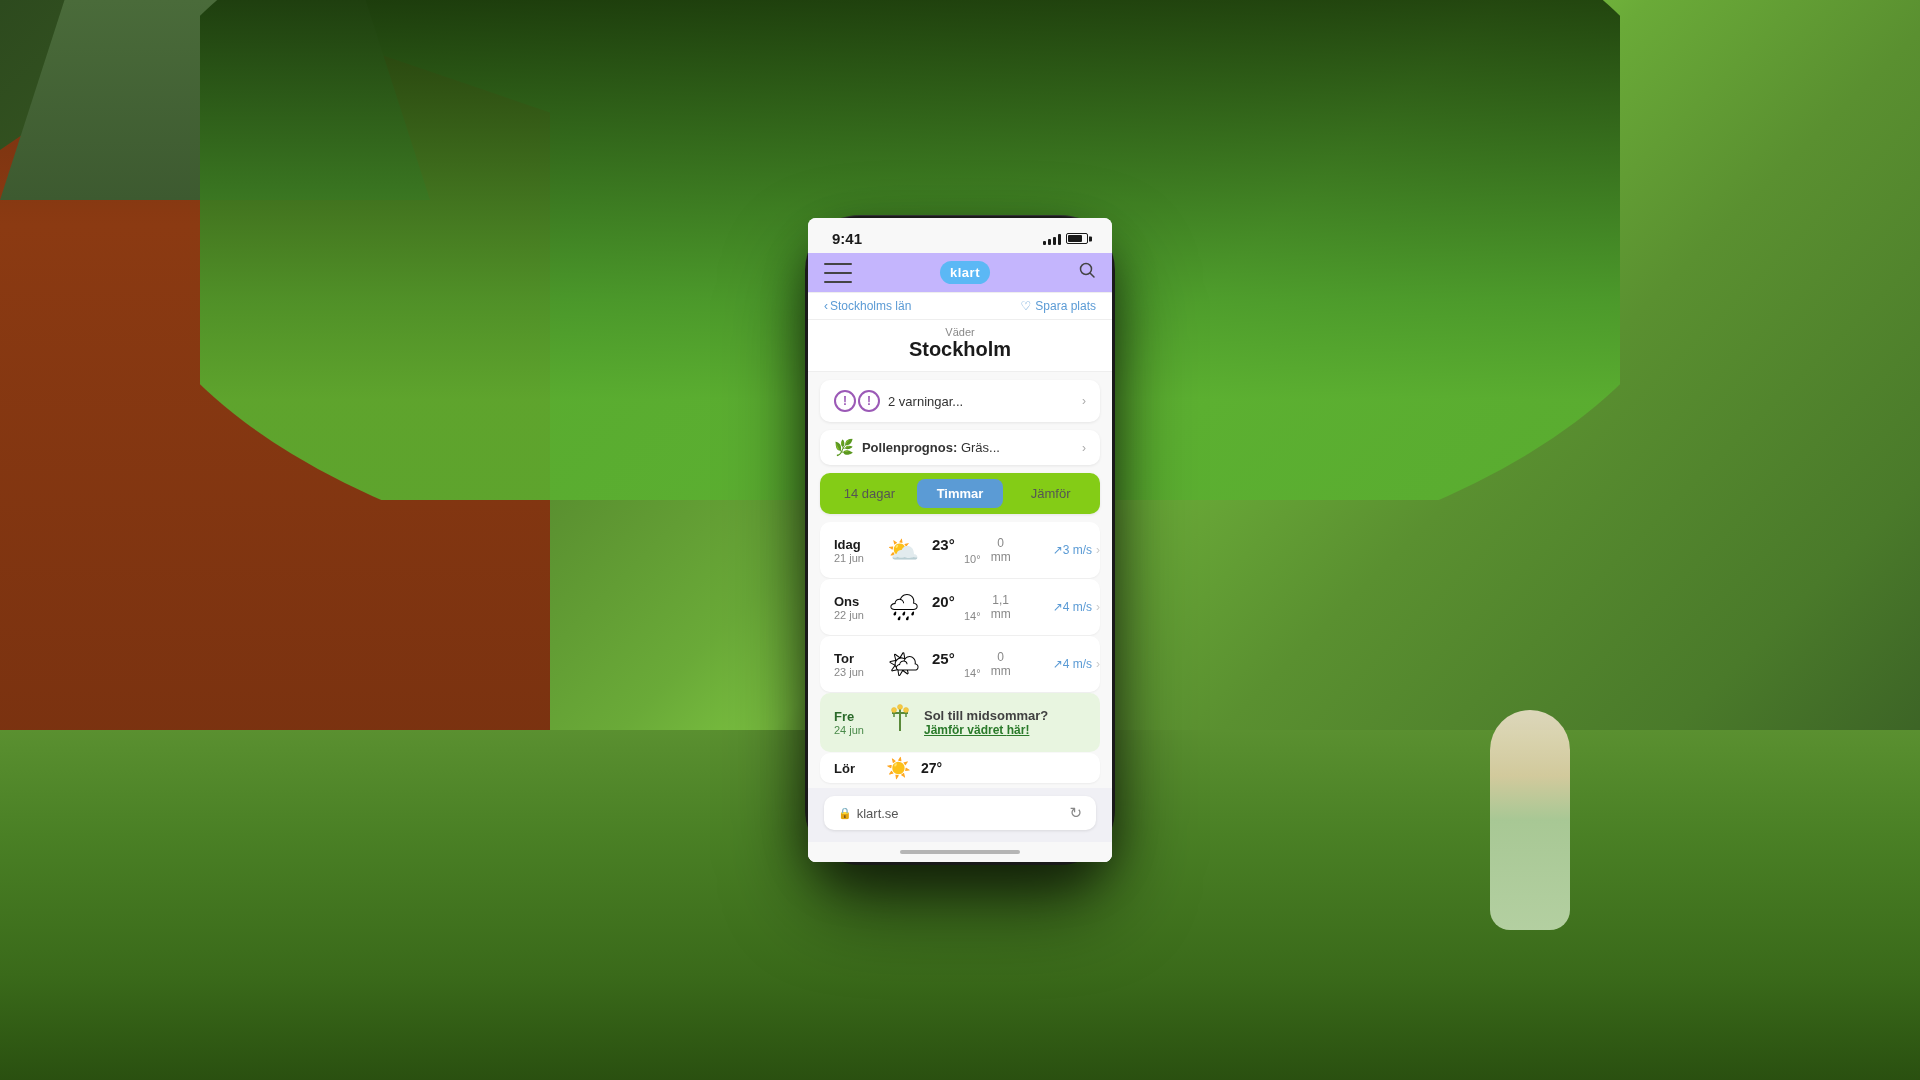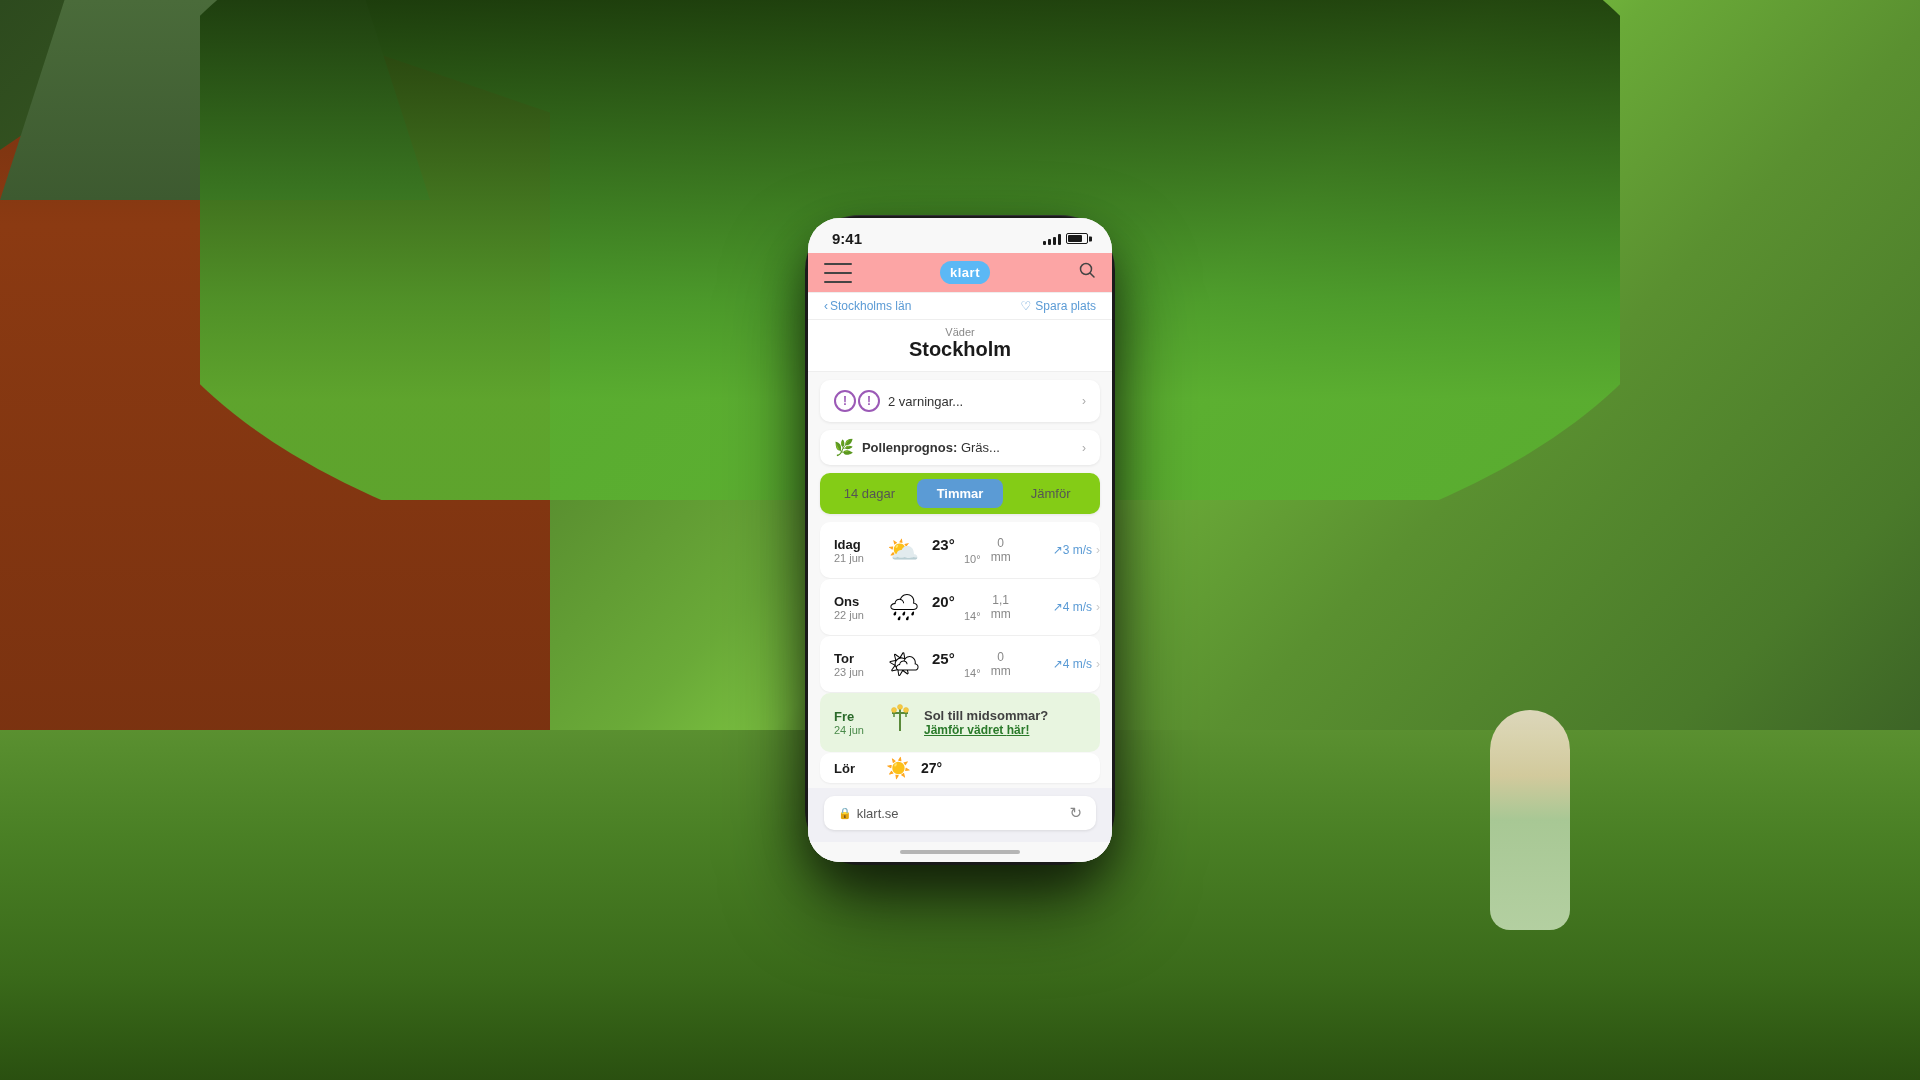--- a/index.html
+++ b/index.html
@@ -95,21 +95,21 @@
       box-shadow:
         0 40px 80px rgba(0,0,0,0.6),
         0 20px 40px rgba(0,0,0,0.4),
         inset 0 1px 0 rgba(255,255,255,0.1);
     }
 
     .phone-inner {
       width: 100%;
       height: 100%;
       background: #f0f0f5;
-      border-radius: 32px;
+      border-radius: 8px;
       overflow: hidden;
       position: relative;
       display: flex;
       flex-direction: column;
     }
 
     
     .status-bar {
       background: #f8f8f8;
       padding: 12px 24px 6px;
@@ -178,21 +178,21 @@
     .app-content {
       flex: 1;
       background: #f8f8f8;
       overflow: hidden;
       display: flex;
       flex-direction: column;
     }
 
     
     .app-header {
-      background: #fca5a5;
+      background: #c4b5fd;
       padding: 8px 16px;
       display: flex;
       align-items: center;
       justify-content: space-between;
       border-bottom: 1px solid #eee;
       flex-shrink: 0;
     }
 
     .hamburger-btn {
       width: 28px;

